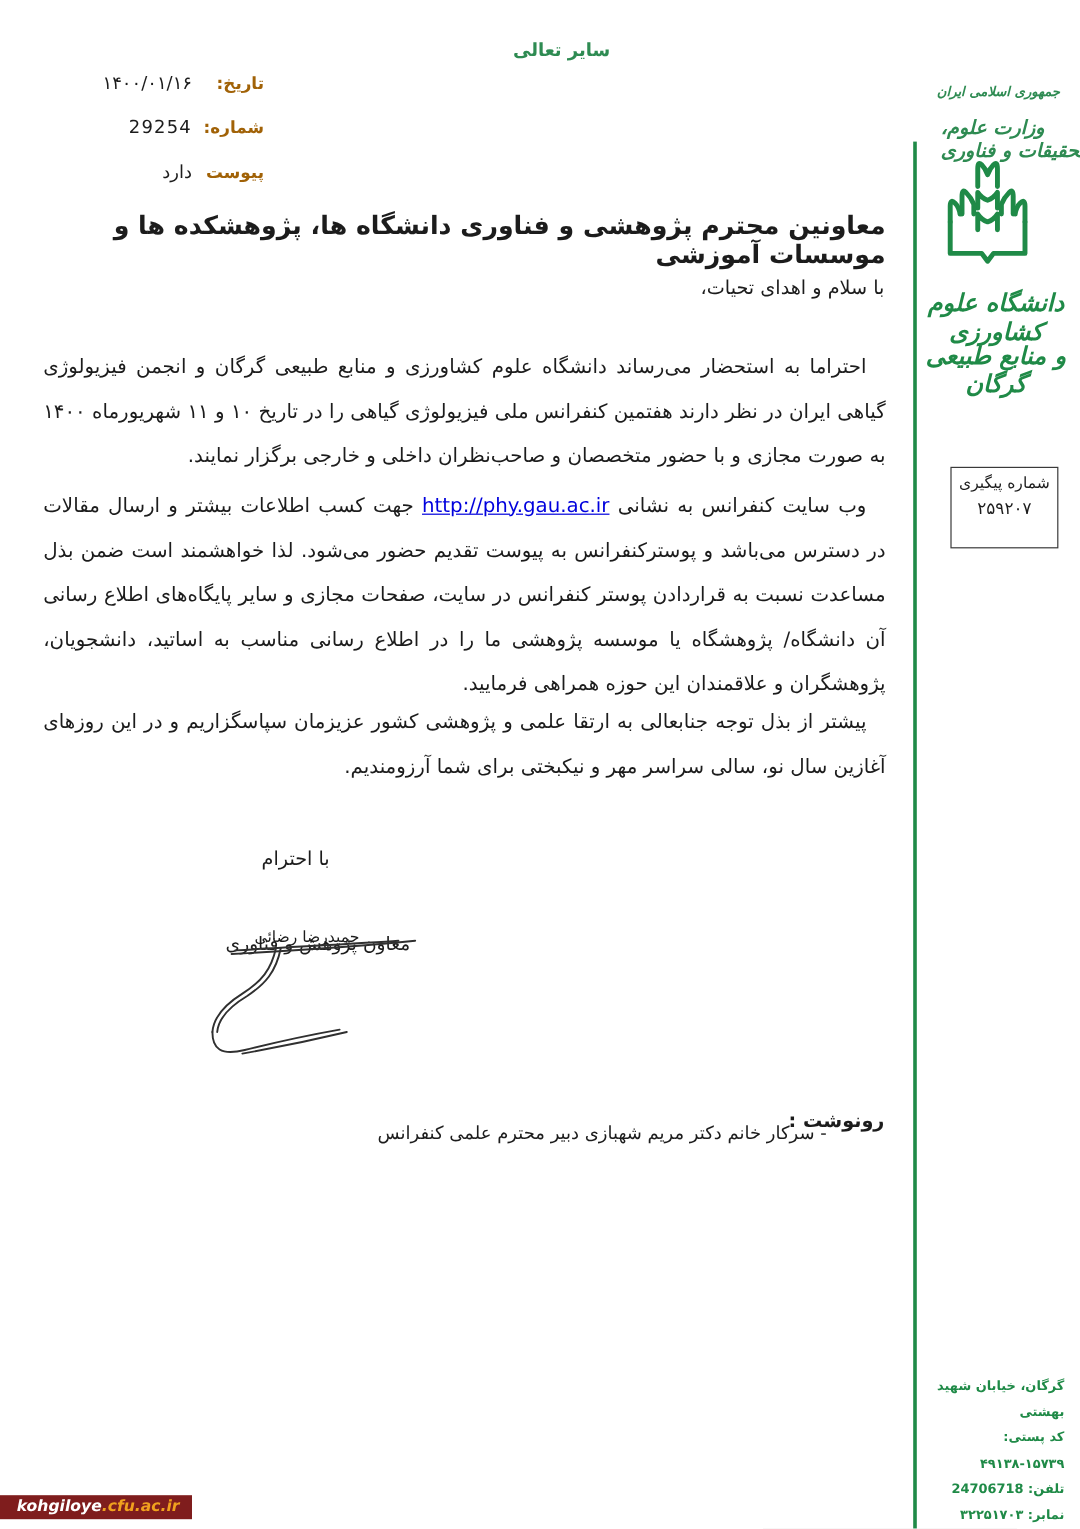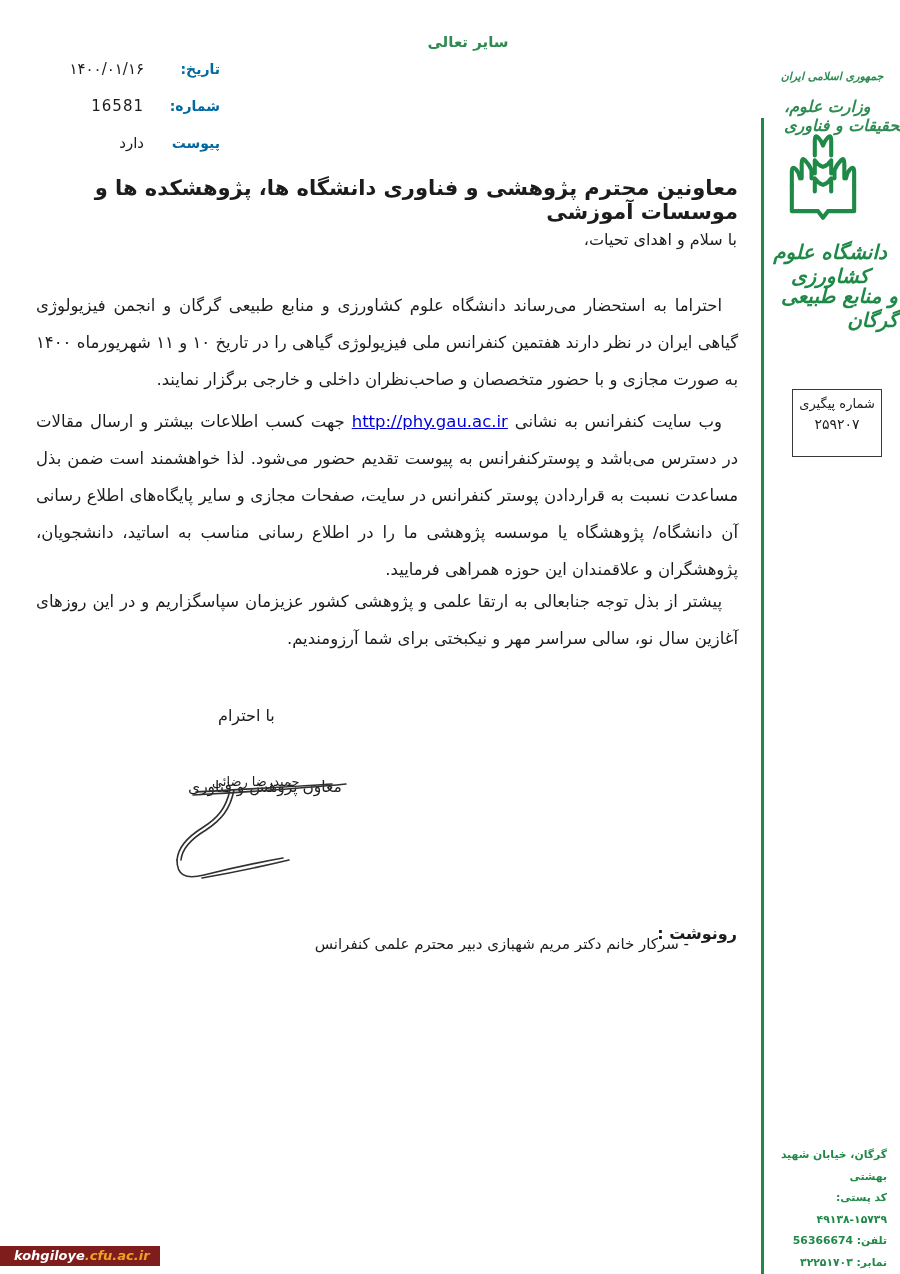--- a/index.html
+++ b/index.html
@@ -8,21 +8,21 @@
     background:#ffffff;overflow:hidden;
     font-family:"DejaVu Sans",sans-serif;color:#1c1c1c;
   }
   .fa{direction:rtl;unicode-bidi:plaintext;}
 
   
   .besmele{position:absolute;top:33px;left:398px;width:140px;text-align:center;
     color:#2e8b52;font-weight:bold;font-size:15px;}
   .meta{position:absolute;top:60px;left:38px;width:182px;direction:rtl;}
   .meta-row{display:flex;align-items:baseline;height:37px;}
-  .meta-label{flex:none;width:48px;margin-left:28px;color:#0369a1;font-weight:bold;font-size:14px;}
+  .meta-label{flex:none;width:48px;margin-left:12px;color:#a16207;font-weight:bold;font-size:14px;}
   .meta-value{flex:1;text-align:right;font-size:15px;letter-spacing:1px;}
 
   
   .recipient{position:absolute;top:176px;left:36px;width:702px;direction:rtl;text-align:right;
     font-weight:bold;font-size:21px;}
   .salutation{position:absolute;top:230px;right:163px;direction:rtl;font-size:16px;}
   .para{position:absolute;left:36px;width:702px;direction:rtl;text-align:justify;
     font-size:16.5px;line-height:37px;text-indent:16px;}
   .p1{top:270px;}
   .p2{top:386px;}
@@ -41,21 +41,21 @@
 
   
   .vline{position:absolute;left:761px;top:118px;width:2.5px;height:1156px;background:#1f8a47;}
   .gov1{position:absolute;top:70px;left:768px;width:128px;text-align:center;direction:rtl;
     color:#2e8b52;font-size:11px;font-style:italic;font-weight:bold;}
   .gov2{position:absolute;top:97px;left:784px;width:128px;text-align:left;direction:rtl;
     color:#2e8b52;font-size:16px;font-style:italic;font-weight:bold;}
   .logo{position:absolute;top:130px;left:782px;width:82px;height:100px;}
   .uni1{position:absolute;top:240px;left:762px;width:136px;text-align:center;direction:rtl;
     color:#1f8a47;font-weight:bold;font-style:italic;font-size:20px;}
-  .uni2{position:absolute;top:284px;left:762px;width:136px;direction:rtl;
+  .uni2{position:absolute;top:284px;left:762px;width:136px;text-align:center;direction:rtl;
     color:#1f8a47;font-weight:bold;font-style:italic;font-size:20px;}
   .tracking{position:absolute;top:389px;left:792px;width:90px;height:68px;border:1.5px solid #3a3a3a;
     text-align:center;direction:rtl;box-sizing:border-box;padding-top:5px;}
   .tracking-label{font-size:13px;line-height:18px;}
   .tracking-value{font-size:14px;line-height:22px;letter-spacing:1px;}
   .footer{position:absolute;top:1144px;left:763px;width:124px;direction:rtl;text-align:right;
     color:#1f8a47;font-weight:bold;font-size:10.8px;line-height:21.5px;}
 
   
   .watermark{position:absolute;top:1246px;left:0;background:#7f1d1d;color:#ffffff;
@@ -69,21 +69,21 @@
 
   <div class="besmele fa">سایر تعالی</div>
 
   <div class="meta">
     <div class="meta-row">
       <span class="meta-label">تاریخ:</span>
       <span class="meta-value">۱۴۰۰/۰۱/۱۶</span>
     </div>
     <div class="meta-row">
       <span class="meta-label">شماره:</span>
-      <span class="meta-value">16581</span>
+      <span class="meta-value">29254</span>
     </div>
     <div class="meta-row">
       <span class="meta-label">پیوست</span>
       <span class="meta-value">دارد</span>
     </div>
   </div>
 
   <div class="recipient fa">معاونین محترم پژوهشی و فناوری دانشگاه ها، پژوهشکده ها و موسسات آموزشی</div>
   <div class="salutation fa">با سلام و اهدای تحیات،</div>
 
@@ -131,20 +131,20 @@
   <div class="uni2 fa">و منابع طبیعی گرگان</div>
 
   <div class="tracking">
     <div class="tracking-label fa">شماره پیگیری</div>
     <div class="tracking-value fa">۲۵۹۲۰۷</div>
   </div>
 
   <div class="footer">
     <div>گرگان، خیابان شهید بهشتی</div>
     <div>کد پستی: ۱۵۷۳۹-۴۹۱۳۸</div>
-    <div>تلفن: 56366674</div>
+    <div>تلفن: 24706718</div>
     <div>نمابر: ۳۲۲۵۱۷۰۳</div>
     <div>Email: edu@gau.ac.ir</div>
   </div>
 
   <div class="watermark"><span>kohgiloye</span><span class="suffix">.cfu.ac.ir</span></div>
 
 </div>
 
 </body></html>

